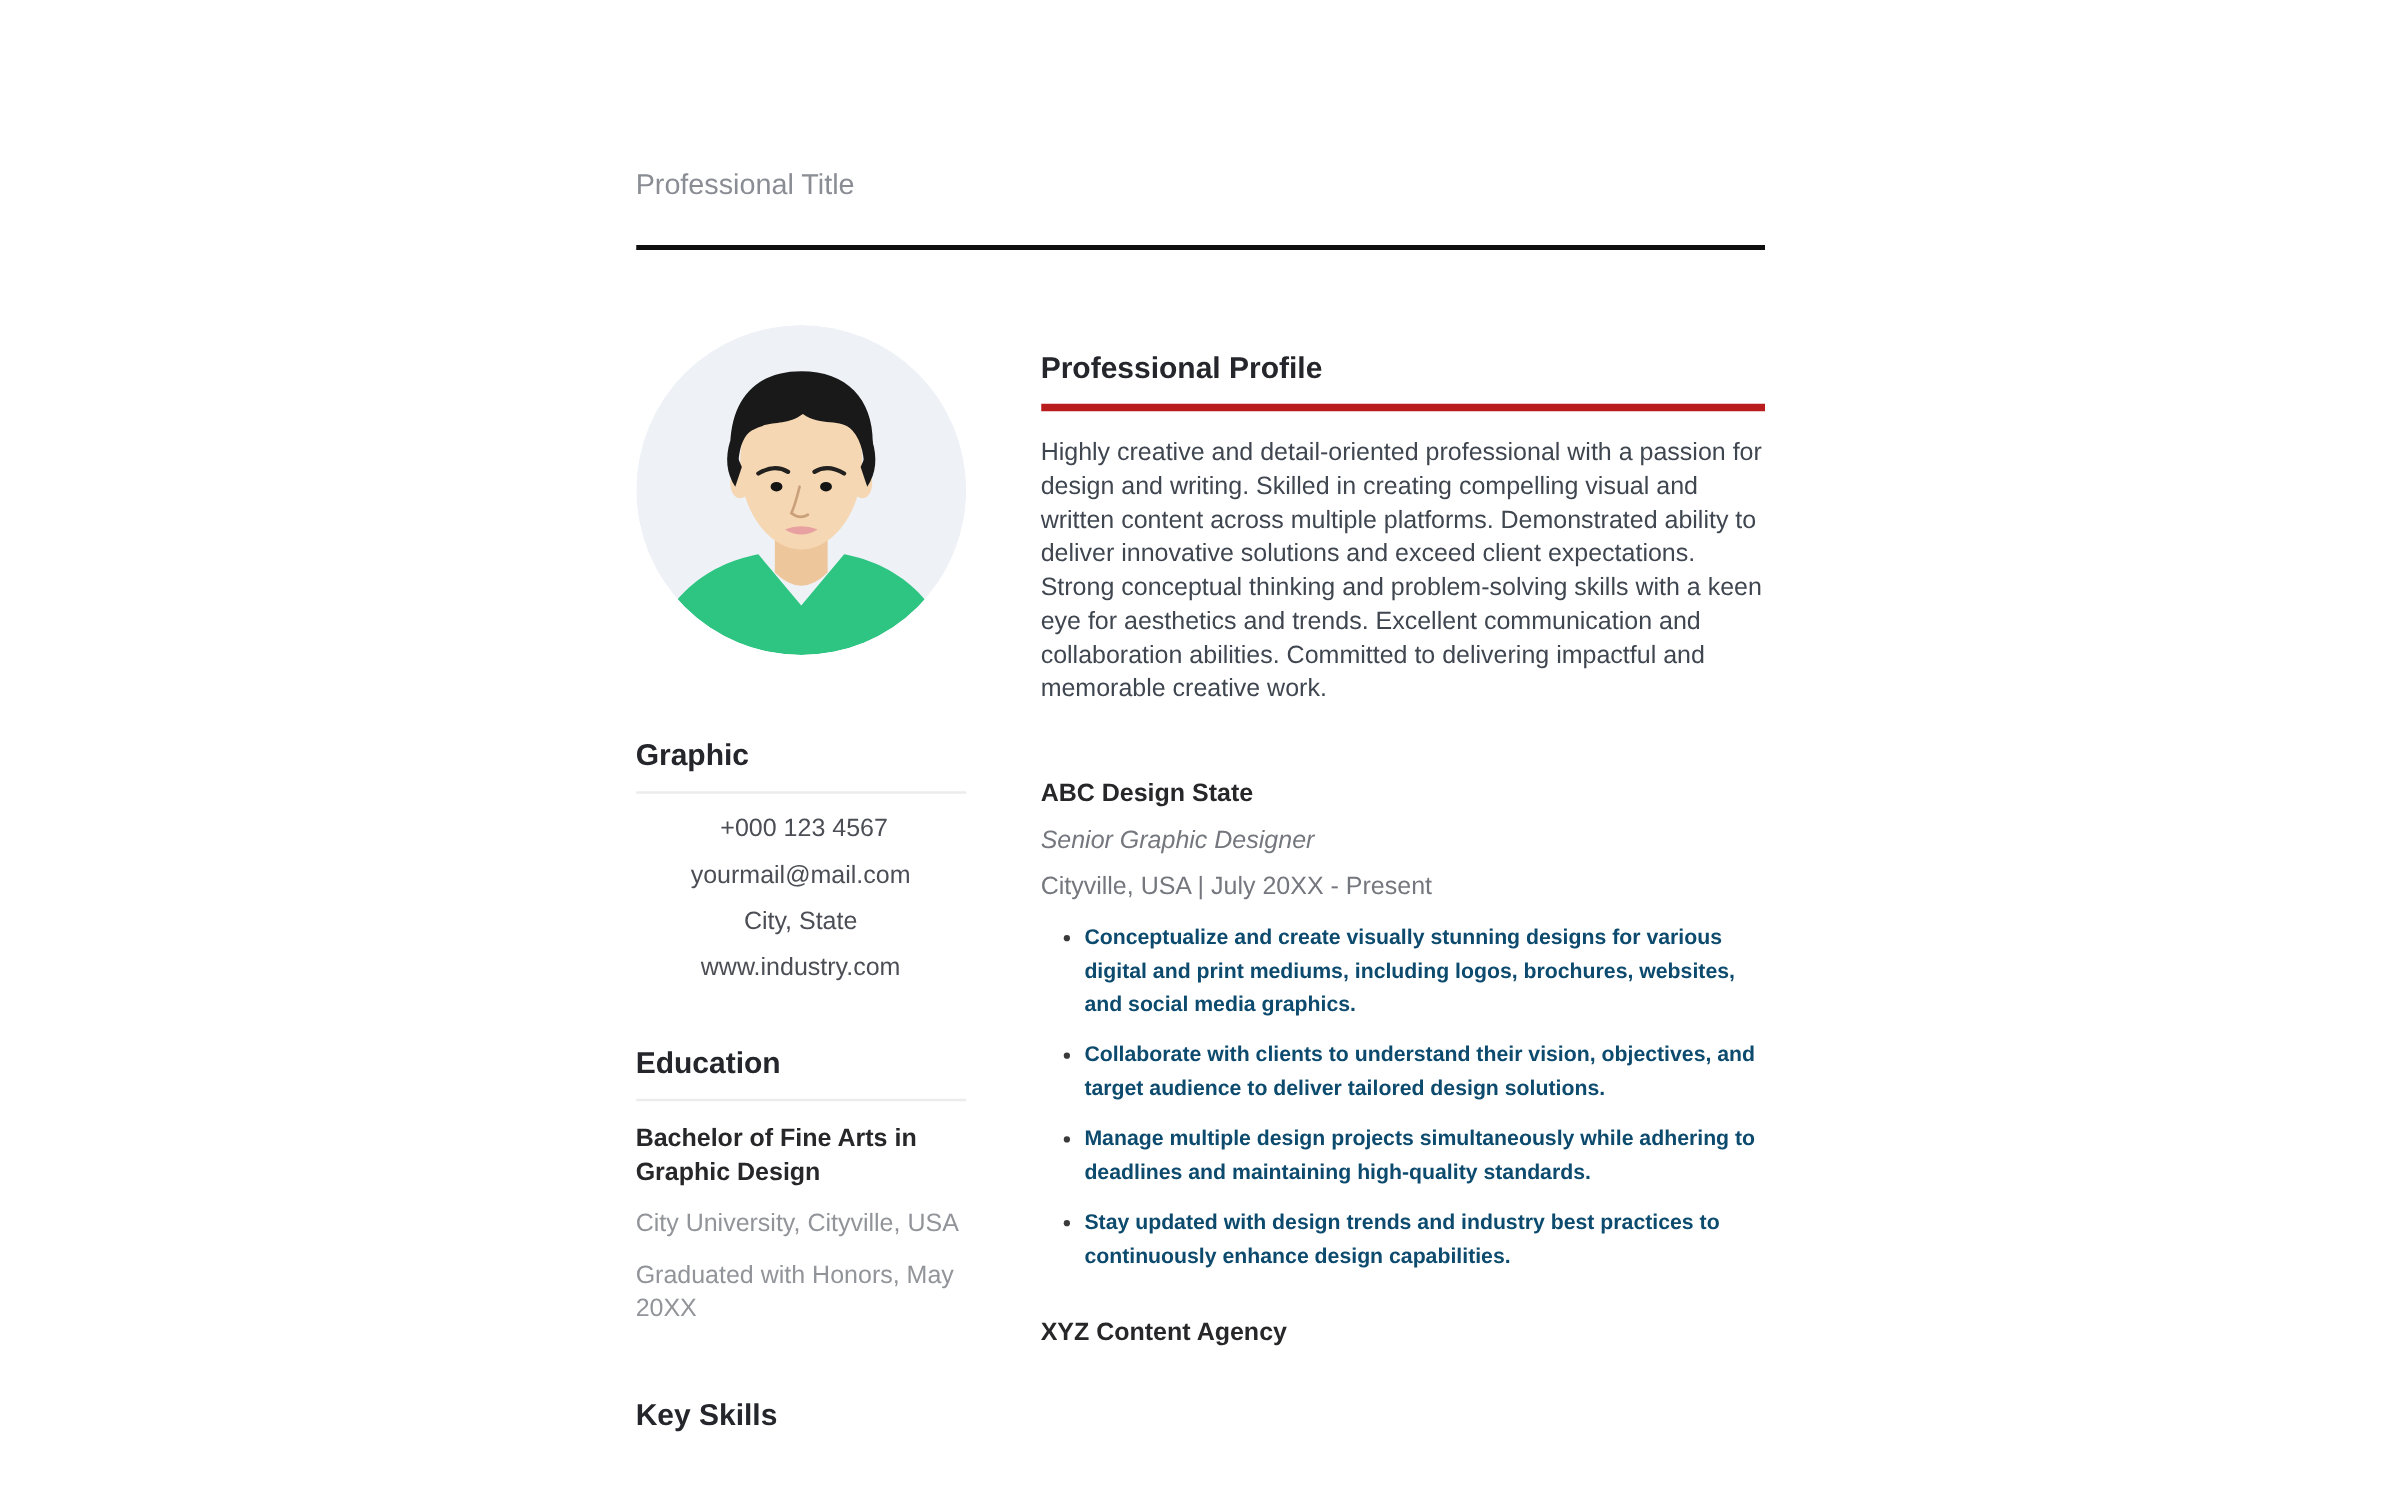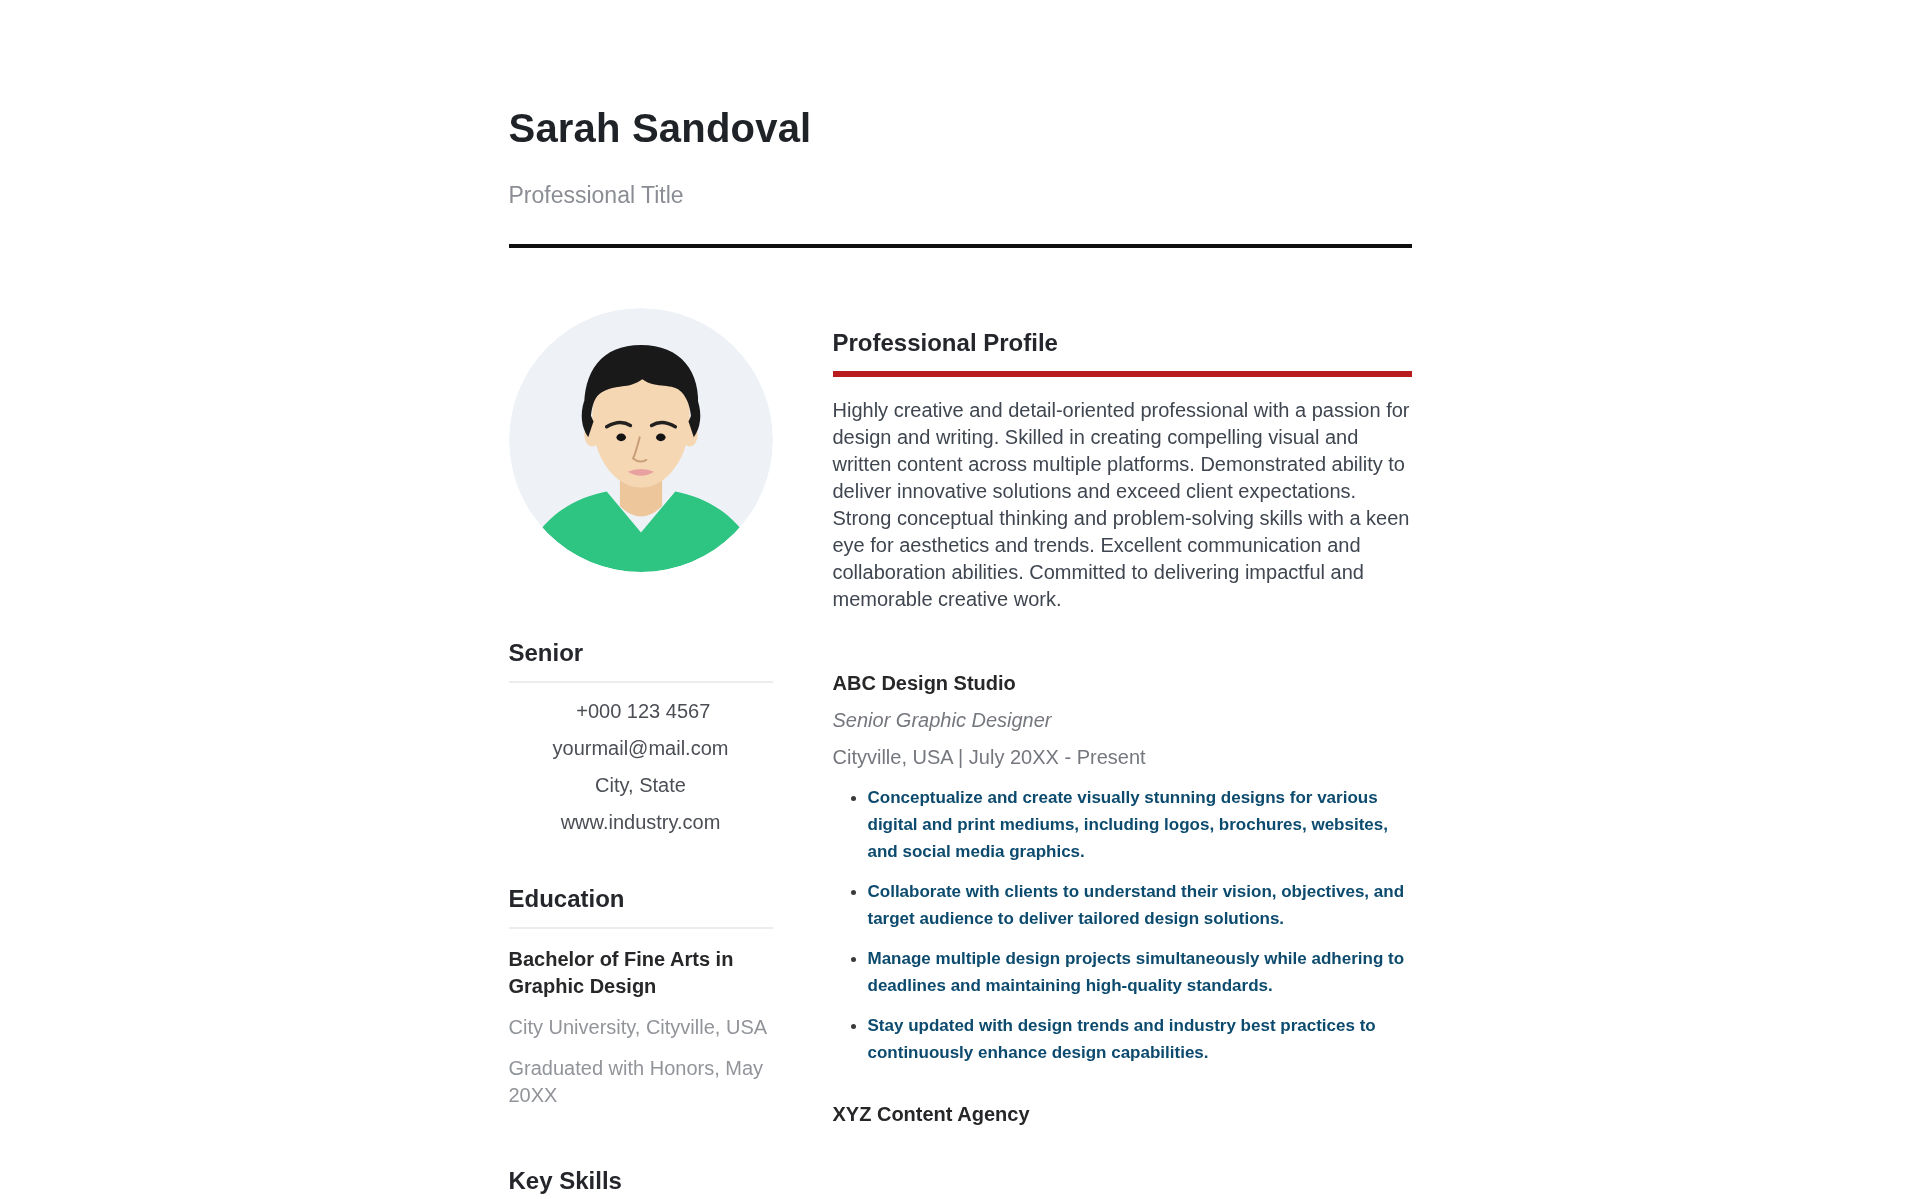--- a/index.html
+++ b/index.html
@@ -128,21 +128,20 @@
     font-weight: bold;
   }
   .job-bullets li::marker { color: #3a3a3a; font-size: 18px; }
   .job2 { margin-top: 36px; }
 </style>
 </head>
 <body>
 
 <div class="page">
 
-  <h1 class="name">Sarah Sandoval</h1>
   <div class="subtitle">Professional Title</div>
   <div class="black-rule"></div>
 
   <div class="columns">
 
     <aside class="left-col">
 
       <div class="avatar">
         <svg viewBox="0 0 200 200">
           <defs>
@@ -173,21 +172,21 @@
             <ellipse cx="115" cy="98" rx="3.6" ry="2.9" fill="#141414"></ellipse>
 
             <path d="M99,98 Q96,110 94,114 Q99,118 104,115" stroke="#caa07a" stroke-width="1.6" fill="none" stroke-linecap="round"></path>
 
             <path d="M90,124 Q100,120 110,124 Q100,130 90,124 Z" fill="#e8a0a0"></path>
           </g>
         </svg>
       </div>
 
       <section class="sec-contact">
-        <h2 class="sec-h">Senior</h2>
+        <h2 class="sec-h">Graphic</h2>
         <ul class="contact-list">
           <li> +000 123 4567</li>
           <li>yourmail@mail.com</li>
           <li>City, State</li>
           <li>www.industry.com</li>
         </ul>
       </section>
 
       <section class="sec-education">
         <h2 class="sec-h">Education</h2>
@@ -205,21 +204,21 @@
     <main class="right-col">
 
       <section>
         <h2 class="sec-h">Professional Profile</h2>
         <p class="profile-body">Highly creative and detail-oriented professional with a passion for design and writing. Skilled in creating compelling visual and written content across multiple platforms. Demonstrated ability to deliver innovative solutions and exceed client expectations. Strong conceptual thinking and problem-solving skills with a keen eye for aesthetics and trends. Excellent communication and collaboration abilities. Committed to delivering impactful and memorable creative work.</p>
       </section>
 
       <section class="sec-experience">
 
         <div>
-          <div class="job-company">ABC Design Studio</div>
+          <div class="job-company">ABC Design State</div>
           <div class="job-role">Senior Graphic Designer</div>
           <div class="job-meta">Cityville, USA | July 20XX - Present</div>
           <ul class="job-bullets">
             <li>Conceptualize and create visually stunning designs for various digital and print mediums, including logos, brochures, websites, and social media graphics.</li>
             <li>Collaborate with clients to understand their vision, objectives, and target audience to deliver tailored design solutions.</li>
             <li>Manage multiple design projects simultaneously while adhering to deadlines and maintaining high-quality standards.</li>
             <li>Stay updated with design trends and industry best practices to continuously enhance design capabilities.</li>
           </ul>
         </div>
 

